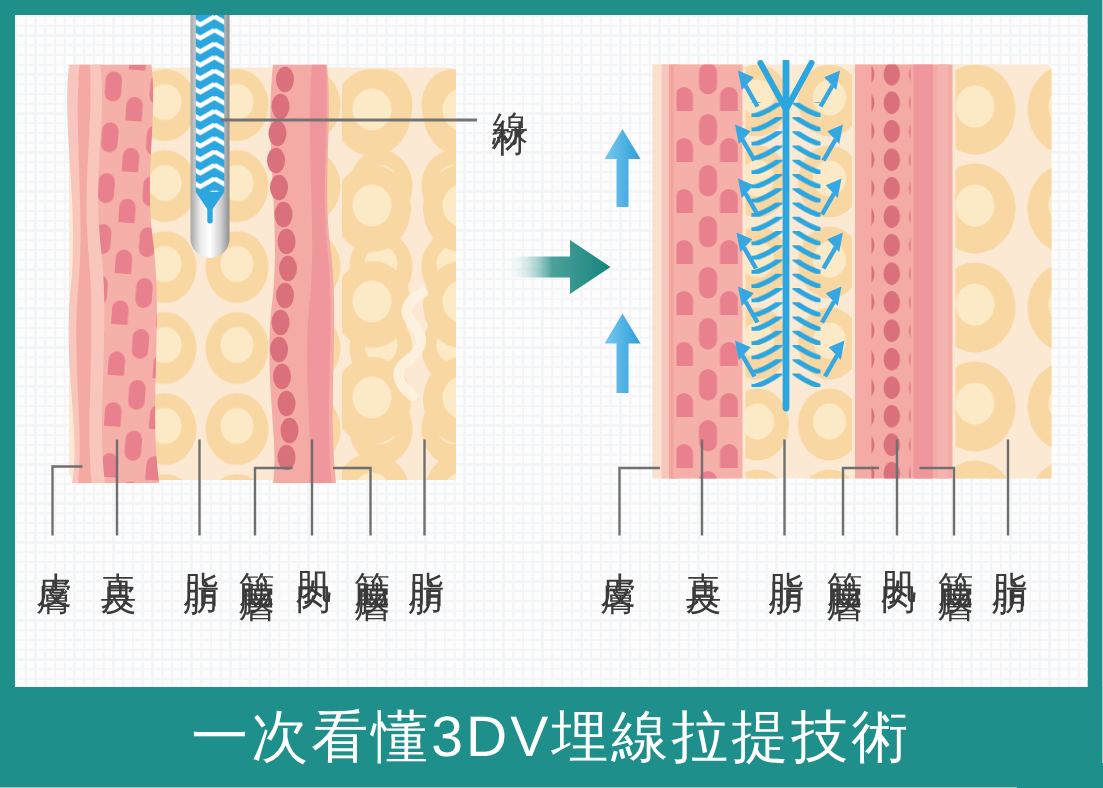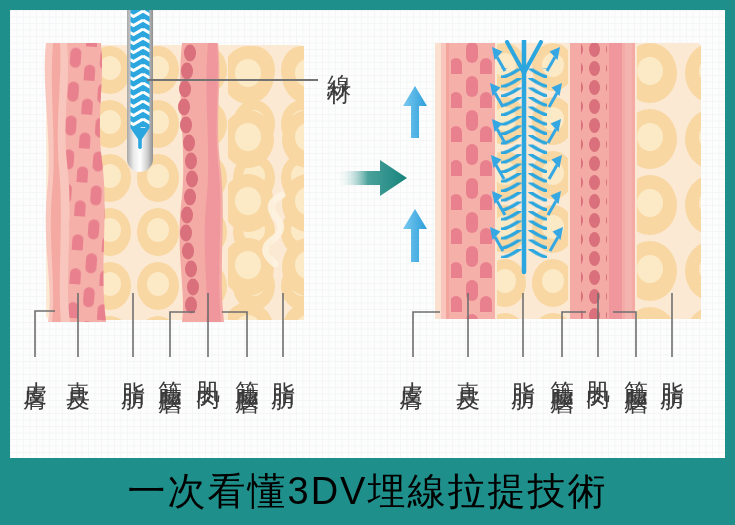--- a/index.html
+++ b/index.html
@@ -9,21 +9,21 @@
     background-color:#fdfdfd;
     background-image:
       linear-gradient(#f3f5f6 1px,transparent 1px),
       linear-gradient(90deg,#f3f5f6 1px,transparent 1px),
       linear-gradient(#e7ebee 1px,transparent 1px),
       linear-gradient(90deg,#e7ebee 1px,transparent 1px);
     background-size:6.5px 6.5px,6.5px 6.5px,13px 13px,13px 13px;}
   .abs{position:absolute;}
   .title-bar{position:absolute;left:0;top:458px;width:735px;height:67px;
     background:#1e8f8a;display:flex;align-items:center;justify-content:center;}
-  .title-text{color:#000000;font-size:38px;font-weight:300;letter-spacing:2px;white-space:nowrap;}
+  .title-text{color:#ffffff;font-size:38px;font-weight:300;letter-spacing:2px;white-space:nowrap;}
   .v-label{position:absolute;writing-mode:vertical-rl;text-orientation:upright;
     color:#3a3a3a;font-size:24px;letter-spacing:5px;line-height:26px;white-space:nowrap;}
   .callout-line{position:absolute;left:147px;top:79px;width:171px;height:2px;background:#737373;}
   .callout-label{position:absolute;left:323px;top:55px;writing-mode:vertical-rl;
     text-orientation:upright;color:#3c3c3c;font-size:24px;letter-spacing:6px;}
 </style>
 </head>
 <body>
 
 <div class="canvas">

